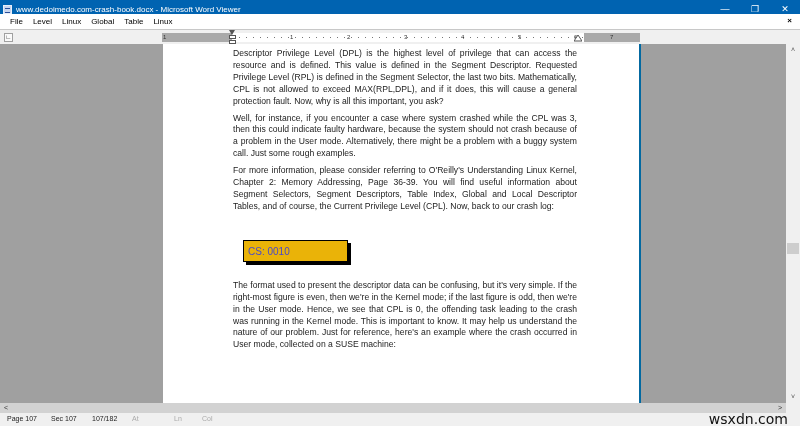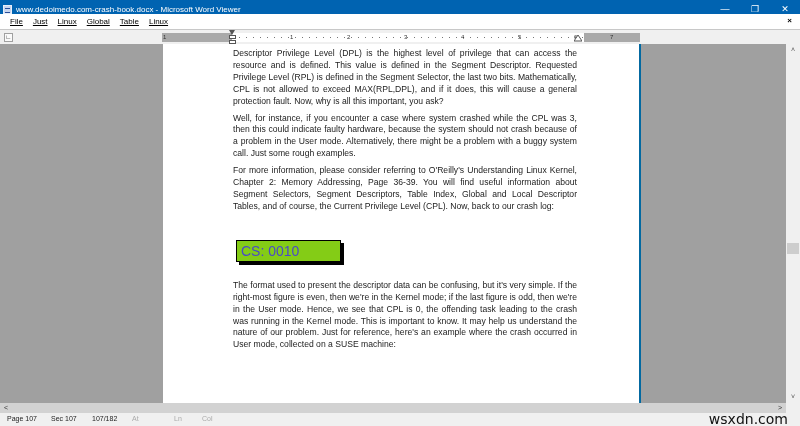--- a/index.html
+++ b/index.html
@@ -2,41 +2,41 @@
 <html><head>
 <meta charset="utf-8">
 <style>
   * { box-sizing: border-box; margin: 0; padding: 0; }
   html, body { width: 800px; height: 426px; overflow: hidden; background: #f0f0f0; font-family: "Liberation Sans", sans-serif; }
   .titlebar { position: absolute; left: 0; top: 0; width: 800px; height: 18px; background: #0063b1; color: #fff; font-size: 8px; display: flex; align-items: center; }
   .titlebar .appicon { width: 9px; height: 9px; margin: 0 4px 0 3px; background: #c9d6ee; border: 1px solid #e8eef9; position: relative; }
   .titlebar .appicon::after { content: ""; position: absolute; left: 1px; top: 2px; width: 5px; height: 3px; border-top: 1px solid #2a4f9a; border-bottom: 1px solid #2a4f9a; }
   .titlebar .title { flex: 1; white-space: nowrap; }
   .winbtn { width: 30px; height: 14px; display: flex; align-items: center; justify-content: center; font-size: 9px; color: #fff; }
-  .menubar { position: absolute; left: 0; top: 14px; width: 800px; height: 15px; background: #fff; font-size: 8px; display: flex; align-items: center; padding-left: 10px; text-decoration: underline; }
+  .menubar { position: absolute; left: 0; top: 14px; width: 800px; height: 15px; background: #fff; font-size: 8px; display: flex; align-items: center; padding-left: 10px; }
   .menubar .mi { margin-right: 10px; color: #000; }
   .menubar .doc-close { position: absolute; right: 8px; top: 2px; font-size: 8px; font-weight: bold; }
   .rulerrow { position: absolute; left: 0; top: 29px; width: 800px; height: 15px; background: #f0f0f0; border-top: 1px solid #c8c8c8; }
   .tabsel { position: absolute; left: 4px; top: 3px; width: 9px; height: 9px; border: 1px solid #a0a0a0; background: #fafafa; font-size: 6px; line-height: 7px; text-align: center; }
   .ruler { position: absolute; left: 162px; top: 3px; width: 478px; height: 9px; background: #fff; }
   .ruler .marg-l { position: absolute; left: 0; top: 0; width: 70px; height: 9px; background: #a9a9a9; }
   .ruler .marg-r { position: absolute; right: 0; top: 0; width: 56px; height: 9px; background: #a9a9a9; }
   .ruler .num { position: absolute; top: 0; font-size: 6px; color: #333; line-height: 9px; }
   .ruler .ticks { position: absolute; left: 70px; right: 56px; top: 4px; height: 1px; background-image: repeating-linear-gradient(90deg, #777 0 1px, transparent 1px 7px); }
   .indent { position: absolute; left: 229px; top: 0px; width: 7px; height: 14px; }
   .indent .up { position: absolute; top: 0; left: 0; width: 0; height: 0; border-left: 3.5px solid transparent; border-right: 3.5px solid transparent; border-top: 5px solid #fff; }
   .indent .dn { position: absolute; top: 5px; left: 0; width: 7px; height: 4px; border: 1px solid #555; background: #fff; }
   .indent .box { position: absolute; top: 10px; left: 0; width: 7px; height: 4px; border: 1px solid #555; background: #fff; }
   .rindent { position: absolute; left: 574px; top: 3px; width: 8px; height: 9px; }
   .workspace { position: absolute; left: 0; top: 44px; width: 786px; height: 359px; background: #a0a0a0; }
   .page { position: absolute; left: 163px; top: 0; width: 478px; height: 359px; background: #fff; border-right: 2px solid #0369a1; }
   .content { position: absolute; left: 70px; top: 4px; width: 344px; font-size: 8.6px; line-height: 11.9px; color: #222; text-align: justify; }
   .content p { margin-bottom: 5px; }
   .cs-box-wrap { position: relative; height: 62px; }
-  .cs-box { position: absolute; left: 3px; top: 22px; width: 105px; height: 22px; border: 1px solid #000; background: #84cc16; box-shadow: 3px 3px 0 #000; color: #4a4ac8; font-size: 14px; padding: 5px 0 0 4px; }
+  .cs-box { position: absolute; left: 10px; top: 22px; width: 105px; height: 22px; border: 1px solid #000; background: #eab308; box-shadow: 3px 3px 0 #000; color: #4a4ac8; font-size: 10px; padding: 5px 0 0 4px; }
   .vscroll { position: absolute; left: 786px; top: 44px; width: 14px; height: 359px; background: #f0f0f0; }
   .vscroll .arr { position: absolute; left: 0; width: 14px; height: 12px; font-size: 7px; text-align: center; line-height: 12px; color: #555; }
   .vscroll .thumb { position: absolute; left: 1px; top: 199px; width: 12px; height: 11px; background: #cdcdcd; }
   .split { position: absolute; left: 787px; top: 31px; width: 12px; height: 3px; border: 1px solid #888; background: #fff; }
   .hscroll { position: absolute; left: 0; top: 403px; width: 786px; height: 10px; background: #d2d2d2; }
   .hscroll .arr { position: absolute; top: 0; width: 12px; height: 10px; font-size: 7px; line-height: 10px; text-align: center; color: #333; }
   .statusbar { position: absolute; left: 0; top: 413px; width: 800px; height: 13px; background: #f0f0f0; font-size: 7px; color: #222; display: flex; align-items: center; }
   .statusbar .cell { position: absolute; top: 2px; }
   .statusbar .dim { color: #aaa; }
   .watermark { position: absolute; right: 12px; top: 411px; font-size: 14px; color: #111; font-family: "DejaVu Sans", sans-serif; }
@@ -47,21 +47,21 @@
 <div class="titlebar">
   <span class="appicon"></span>
   <span class="title">www.dedoimedo.com-crash-book.docx - Microsoft Word Viewer</span>
   <span class="winbtn">—</span>
   <span class="winbtn">❐</span>
   <span class="winbtn">✕</span>
 </div>
 
 <div class="menubar">
   <span class="mi">File</span>
-  <span class="mi">Just</span>
+  <span class="mi">Level</span>
   <span class="mi">Linux</span>
   <span class="mi">Global</span>
   <span class="mi">Table</span>
   <span class="mi">Linux</span>
   <span class="doc-close">×</span>
 </div>
 
 <div class="rulerrow">
   <div class="tabsel">∟</div>
   <div class="ruler">

